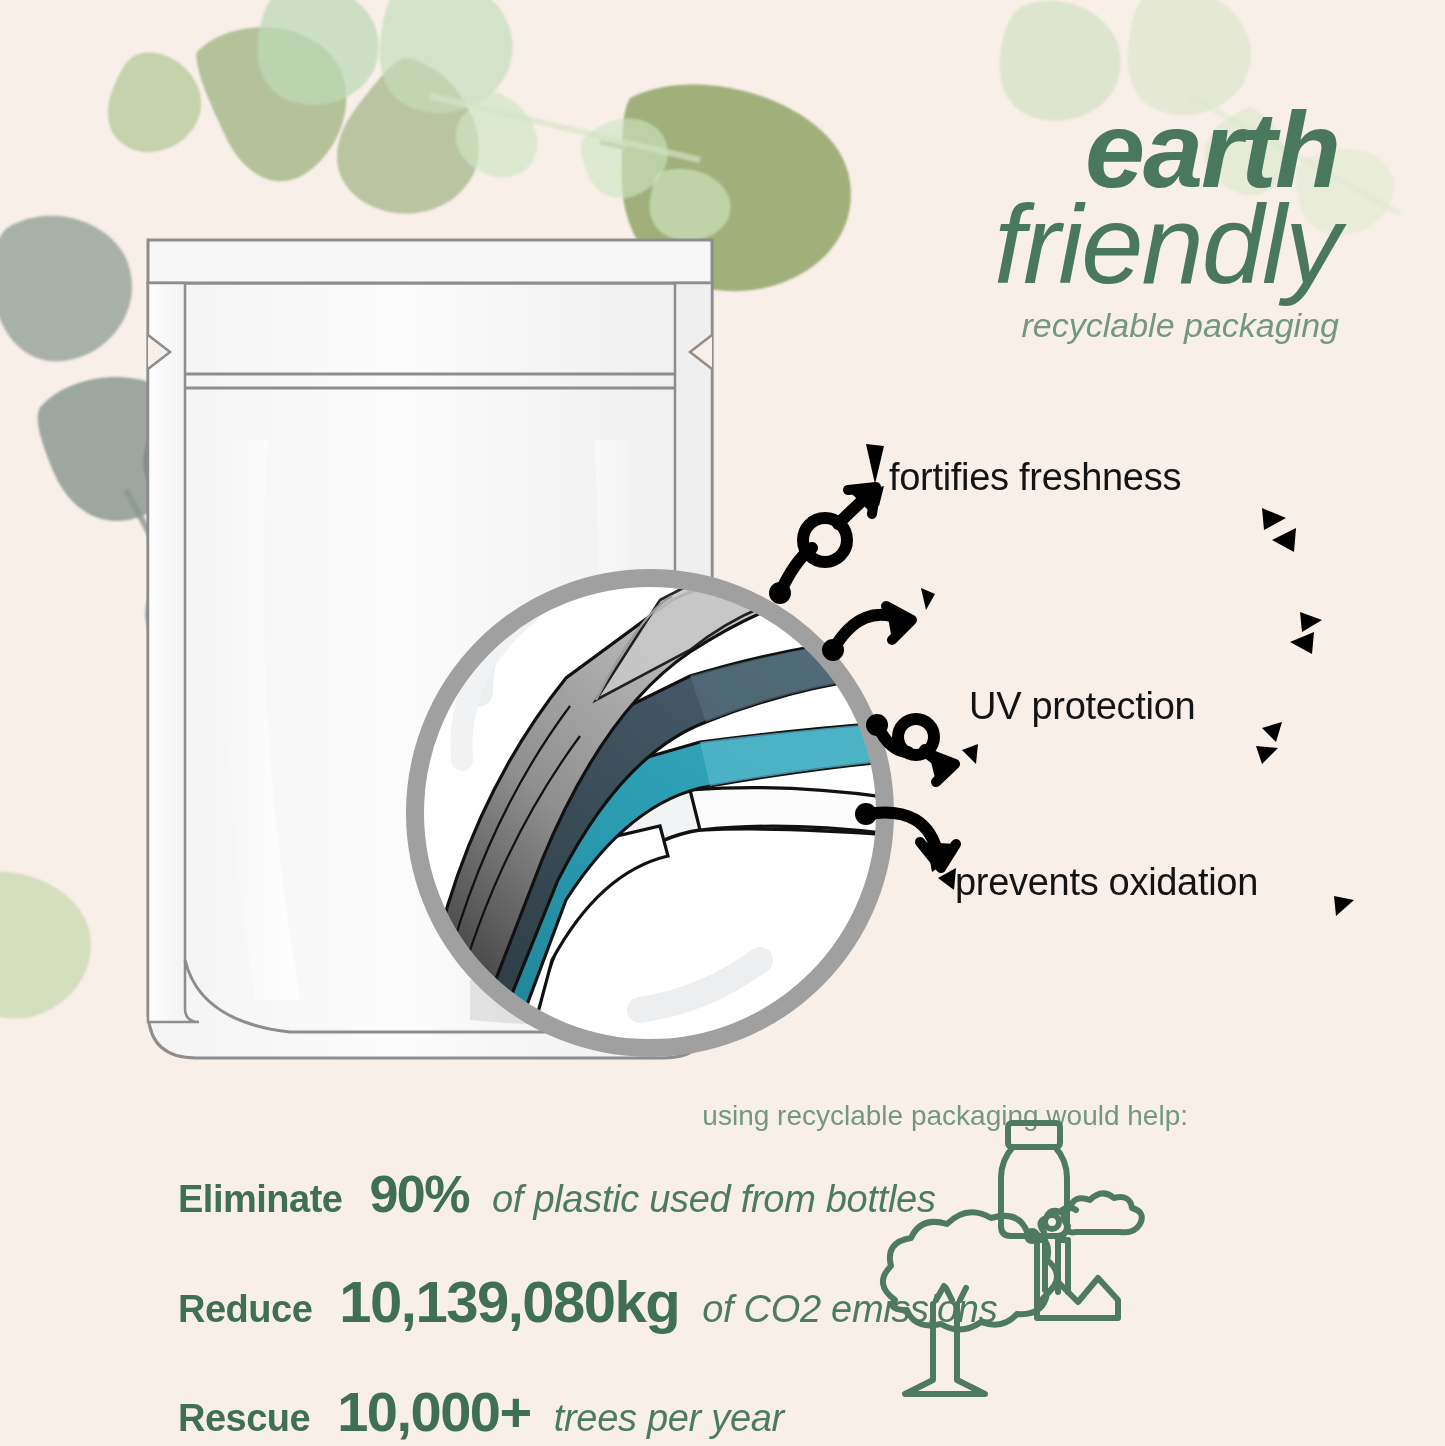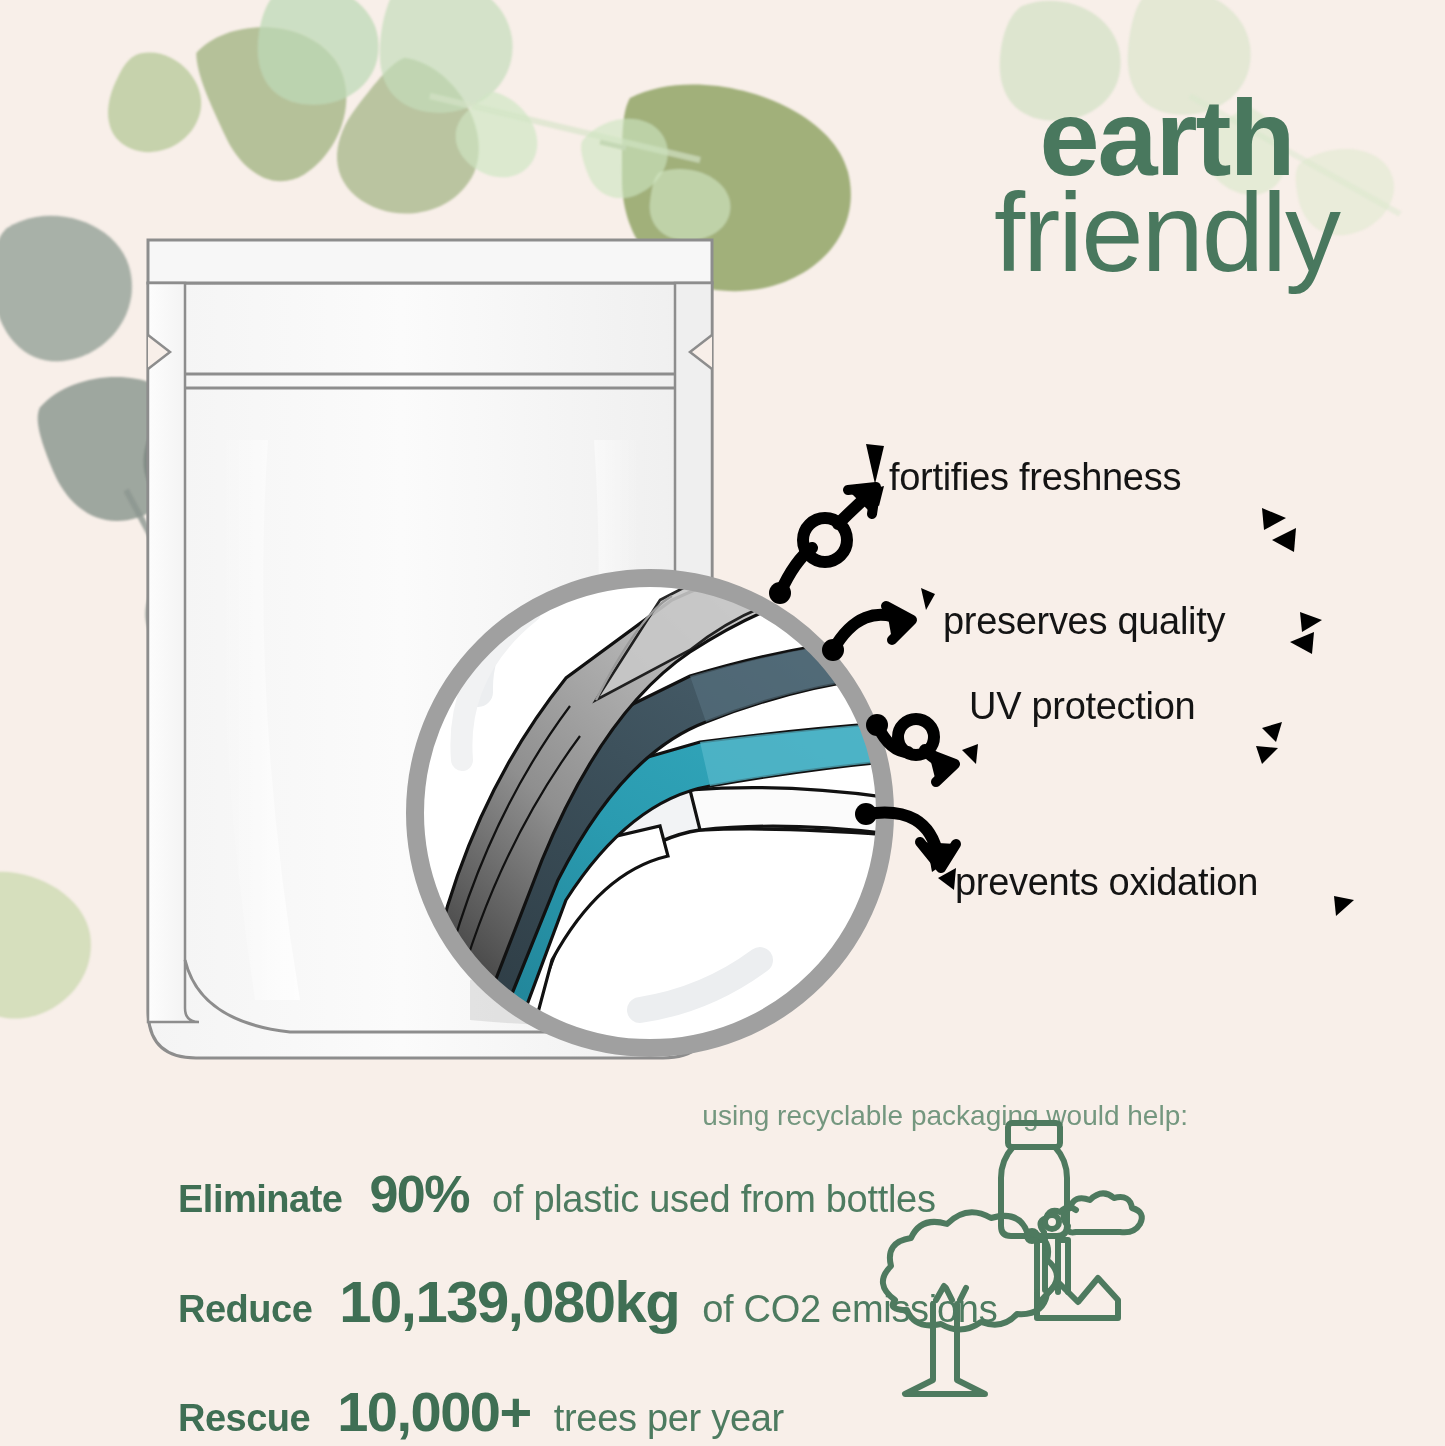--- a/index.html
+++ b/index.html
@@ -9,22 +9,22 @@
     font-family:"Liberation Sans", sans-serif;
     overflow:hidden;
     position:relative;
   }
   #stage{position:absolute;inset:0;width:1445px;height:1446px;overflow:hidden;}
   .layer{position:absolute;left:0;top:0;width:1445px;height:1446px;}
   svg.layer{pointer-events:none;}
 
   
   #headline{
-    position:absolute; right:106px; top:88px;
-    text-align:center; line-height:0.92;
+    position:absolute; right:106px; top:100px;
+    text-align:right; line-height:0.92;font-style:italic;
   }
   #headline .l1{
     display:block;
     font-size:108px; font-weight:700; letter-spacing:-2px;
     color:#49785e;
   }
   #headline .l2{
     display:block;
     font-size:112px; font-weight:400; letter-spacing:-2px;
     color:#49785e; margin-top:-6px;
@@ -57,21 +57,21 @@
     margin-bottom:44px; white-space:nowrap;
   }
   .stat-row .lbl{
     font-size:38px; font-weight:700; color:#3f6f54; letter-spacing:-0.5px;
   }
   .stat-row .val{
     font-size:54px; font-weight:700; color:#3f6f54;
     letter-spacing:-1.5px; margin:0 8px 0 12px;
   }
   .stat-row .tail{
-    font-size:38px; font-weight:400; color:#4d7b60; letter-spacing:-0.3px;
+    font-size:38px; font-weight:400; color:#4d7b60; letter-spacing:-0.3px;font-style:italic;
   }
   #stat-row-0 .val{font-size:52px;text-align:right;}
   #stat-row-1 .val{font-size:58px;}
   #stat-row-2 .val{font-size:56px;}
 </style>
 </head>
 <body>
 
 <div id="stage">
 
@@ -271,24 +271,24 @@
 
       <path d="M928 850 L952 858 L932 872 Z"></path>
       <path d="M938 878 L956 868 L954 890 Z"></path>
       <path d="M1334 896 L1354 900 L1336 916 Z"></path>
     </g>
   </svg>
 
   <div id="headline">
     <span class="l1">earth</span>
     <span class="l2">friendly</span>
+    <span class="sub">recyclable packaging</span>
   </div>
 
   <div class="feature-label" id="feat-0">fortifies freshness</div>
-  <div class="feature-label" id="feat-1">preserves quality</div>
   <div class="feature-label" id="feat-2">UV protection</div>
   <div class="feature-label" id="feat-3">prevents oxidation</div>
 
   <div id="stats">
     <div class="intro">using recyclable packaging would help:</div>
 
     <div class="stat-row" id="stat-row-0">
       <span class="lbl">Eliminate</span>
       <span class="val">90%</span>
       <span class="tail">of plastic used from bottles</span>

